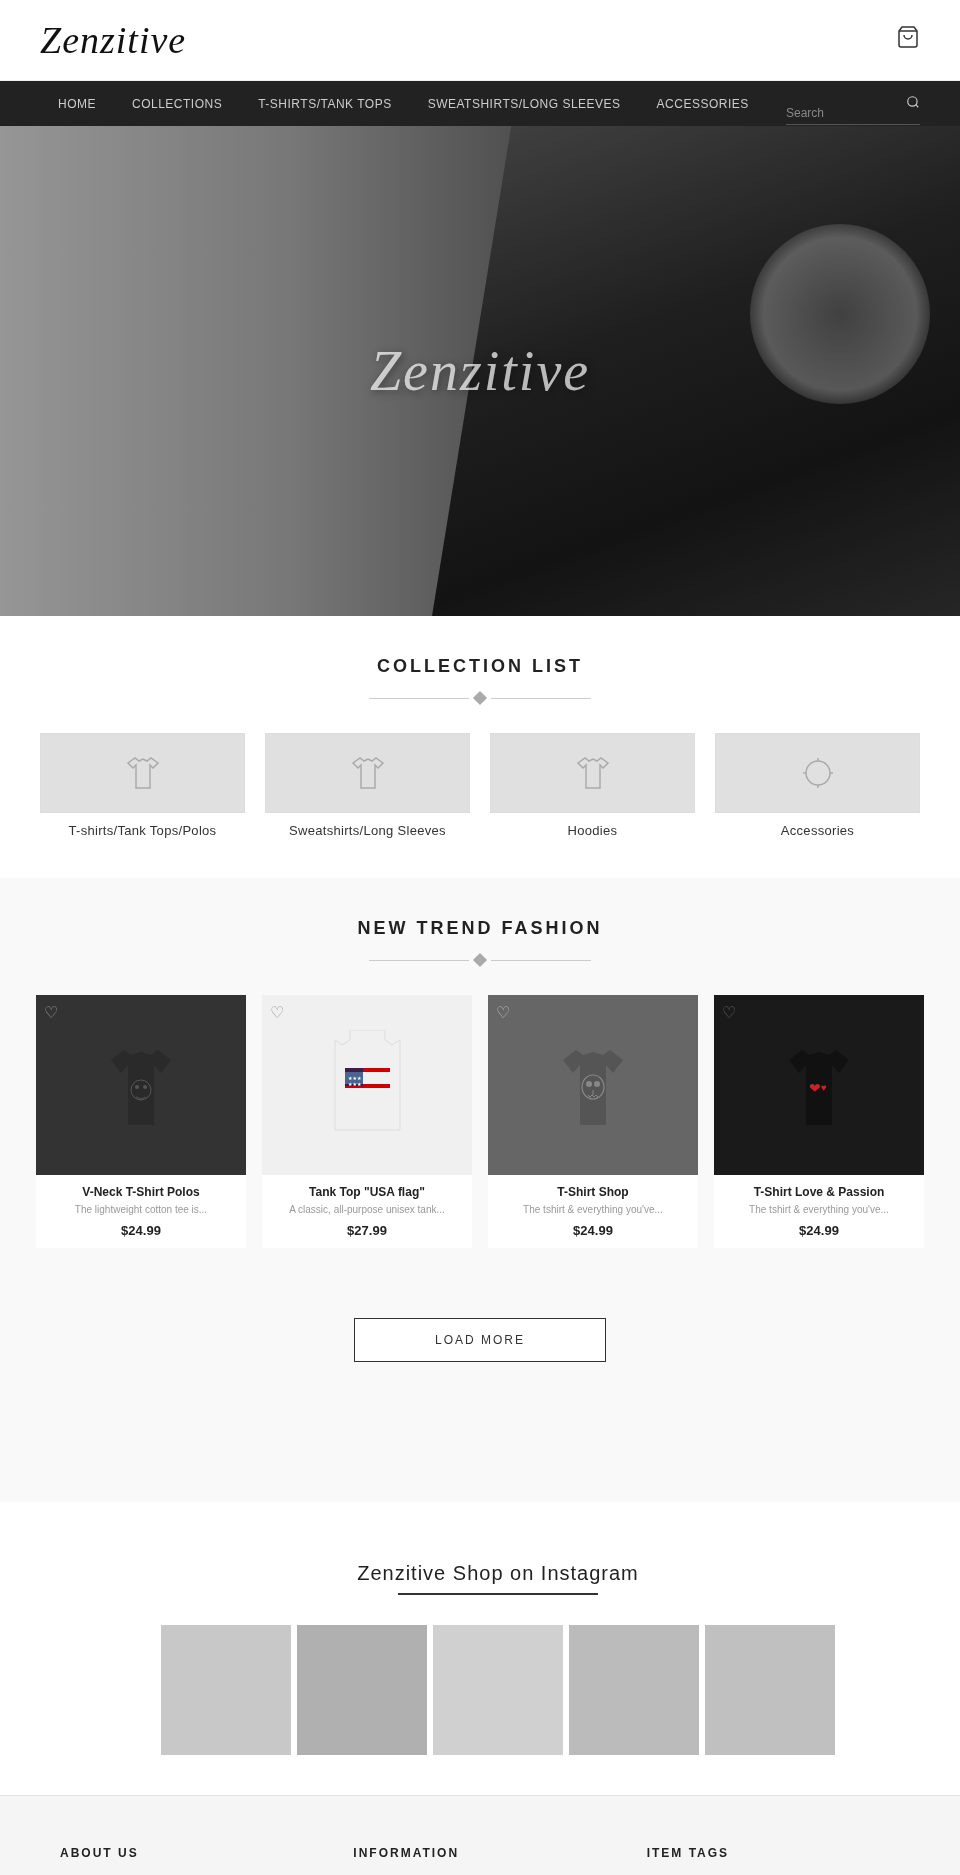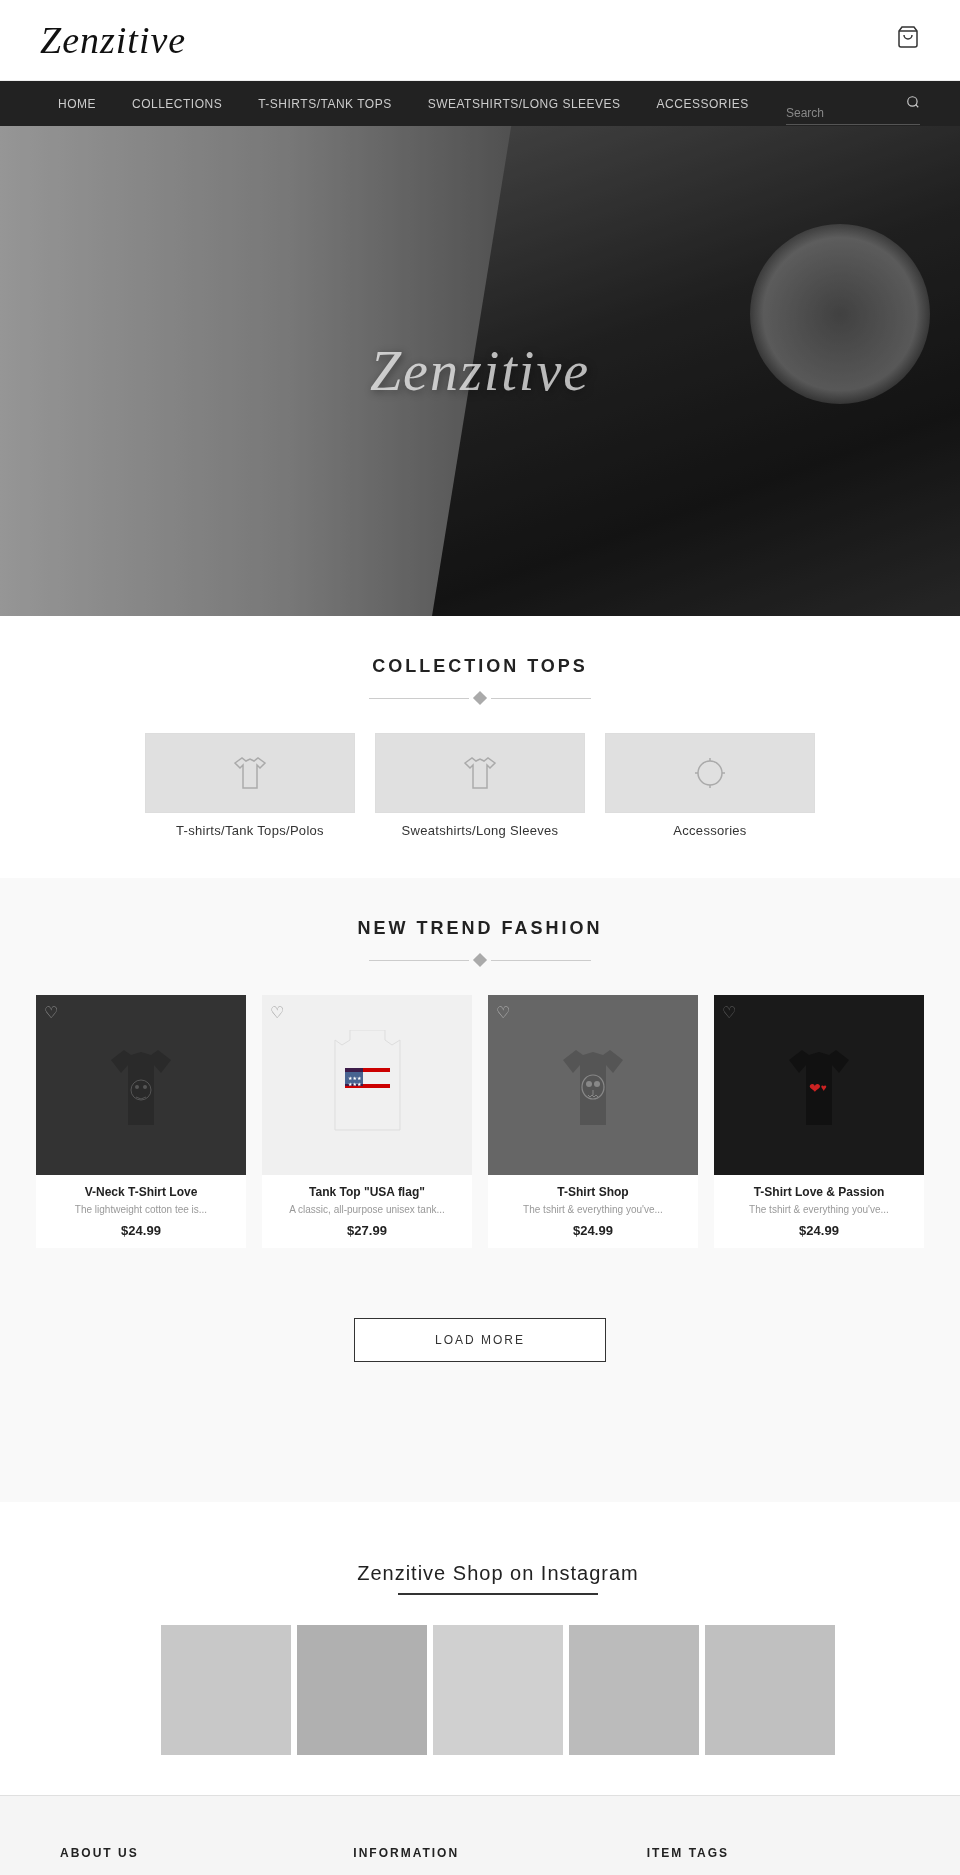--- a/index.html
+++ b/index.html
@@ -354,40 +354,48 @@
   <div style="position:absolute;inset:0;background:linear-gradient(to right, #c8c8c8 0%, #a0a0a0 30%, #686868 55%, #3a3a3a 100%);"></div>
 
   <div style="position:absolute;right:0;top:0;bottom:0;width:55%;background:linear-gradient(160deg,#5a5a5a 0%,#2a2a2a 40%,#1a1a1a 70%,#333 100%);clip-path:polygon(15% 0%,100% 0%,100% 100%,0% 100%);"></div>
 
   <div style="position:absolute;right:30px;top:20%;width:180px;height:180px;background:radial-gradient(ellipse,#888 0%,#aaa 30%,#ccc 60%,transparent 80%);opacity:0.5;border-radius:50%;"></div>
   <div class="hero-overlay"></div>
   <div class="hero-logo-text" style="font-family:Georgia,serif;font-style:italic;font-size:56px;color:rgba(255,255,255,0.7);position:relative;z-index:2;text-shadow:2px 2px 8px rgba(0,0,0,0.4);">Zenzitive</div>
 </div>
 
 <section>
-  <div class="section-title">COLLECTION TOPS</div>
+  <div class="section-title">COLLECTION LIST</div>
   <div class="section-divider">
     <div class="diamond"></div>
   </div>
   <div class="collection-list">
     <div class="collection-item">
       <div class="collection-thumb">
         <svg width="40" height="40" viewBox="0 0 40 40" fill="none" stroke="#aaa" stroke-width="1.5">
           <path d="M5 10 L12 5 L16 8 L20 6 L24 8 L28 5 L35 10 L30 15 L27 12 L27 35 L13 35 L13 12 L10 15 Z"></path>
         </svg>
       </div>
       <div class="collection-label">T-shirts/Tank Tops/Polos</div>
     </div>
     <div class="collection-item">
       <div class="collection-thumb">
         <svg width="40" height="40" viewBox="0 0 40 40" fill="none" stroke="#aaa" stroke-width="1.5">
           <path d="M5 10 L12 5 L16 8 L20 6 L24 8 L28 5 L35 10 L30 15 L27 12 L27 35 L13 35 L13 12 L10 15 Z"></path>
         </svg>
       </div>
       <div class="collection-label">Sweatshirts/Long Sleeves</div>
+    </div>
+    <div class="collection-item">
+      <div class="collection-thumb">
+        <svg width="40" height="40" viewBox="0 0 40 40" fill="none" stroke="#aaa" stroke-width="1.5">
+          <path d="M5 10 L12 5 L16 8 L20 6 L24 8 L28 5 L35 10 L30 15 L27 12 L27 35 L13 35 L13 12 L10 15 Z"></path>
+        </svg>
+      </div>
+      <div class="collection-label">Hoodies</div>
     </div>
     <div class="collection-item">
       <div class="collection-thumb">
         <svg width="40" height="40" viewBox="0 0 40 40" fill="none" stroke="#aaa" stroke-width="1.5">
           <circle cx="20" cy="20" r="12"></circle>
           <path d="M20 8 L20 5 M20 35 L20 32 M8 20 L5 20 M35 20 L32 20"></path>
         </svg>
       </div>
       <div class="collection-label">Accessories</div>
     </div>
@@ -407,21 +415,21 @@
 
         <svg width="90" height="100" viewBox="0 0 90 100">
           <path d="M15 25 L28 15 L35 20 L45 17 L55 20 L62 15 L75 25 L65 38 L58 30 L58 90 L32 90 L32 30 L25 38 Z" fill="#2a2a2a"></path>
           <circle cx="45" cy="55" r="10" fill="none" stroke="#555" stroke-width="1"></circle>
           <circle cx="41" cy="52" r="2" fill="#555"></circle>
           <circle cx="49" cy="52" r="2" fill="#555"></circle>
           <path d="M40 62 L45 64 L50 62" stroke="#555" stroke-width="1" fill="none"></path>
         </svg>
       </div>
       <div class="product-info">
-        <div class="product-name">V-Neck T-Shirt Love</div>
+        <div class="product-name">V-Neck T-Shirt Polos</div>
         <div class="product-desc">The lightweight cotton tee is...</div>
         <div class="product-price">$24.99</div>
       </div>
     </div>
 
     <div class="product-card">
       <div class="product-img white">
         <span class="wishlist-icon">♡</span>
 
         <svg width="75" height="110" viewBox="0 0 75 110">

